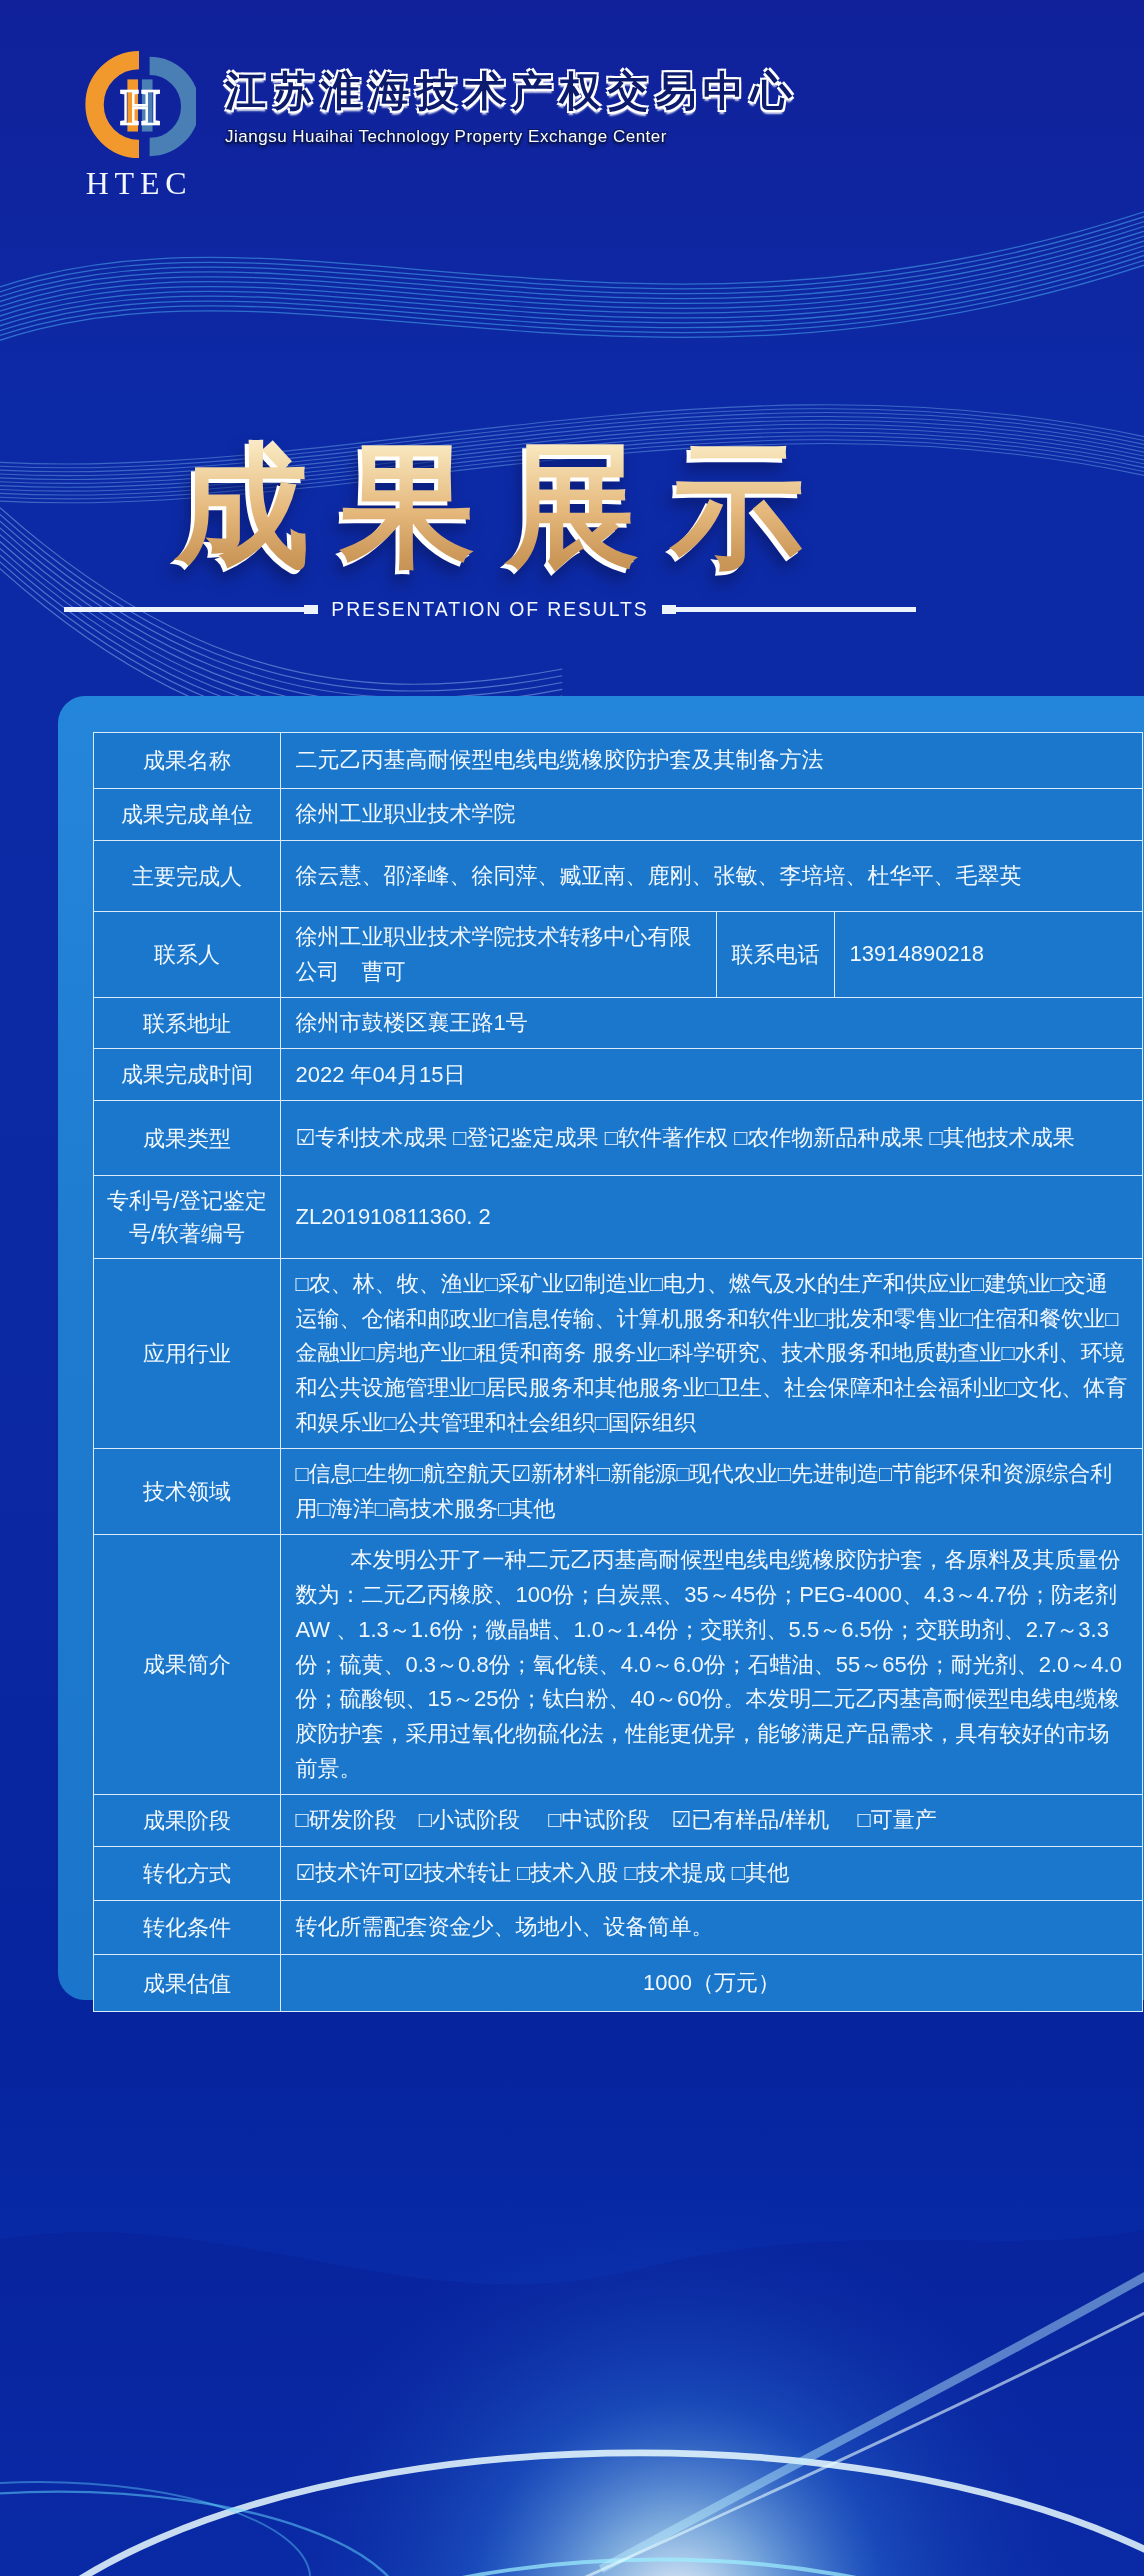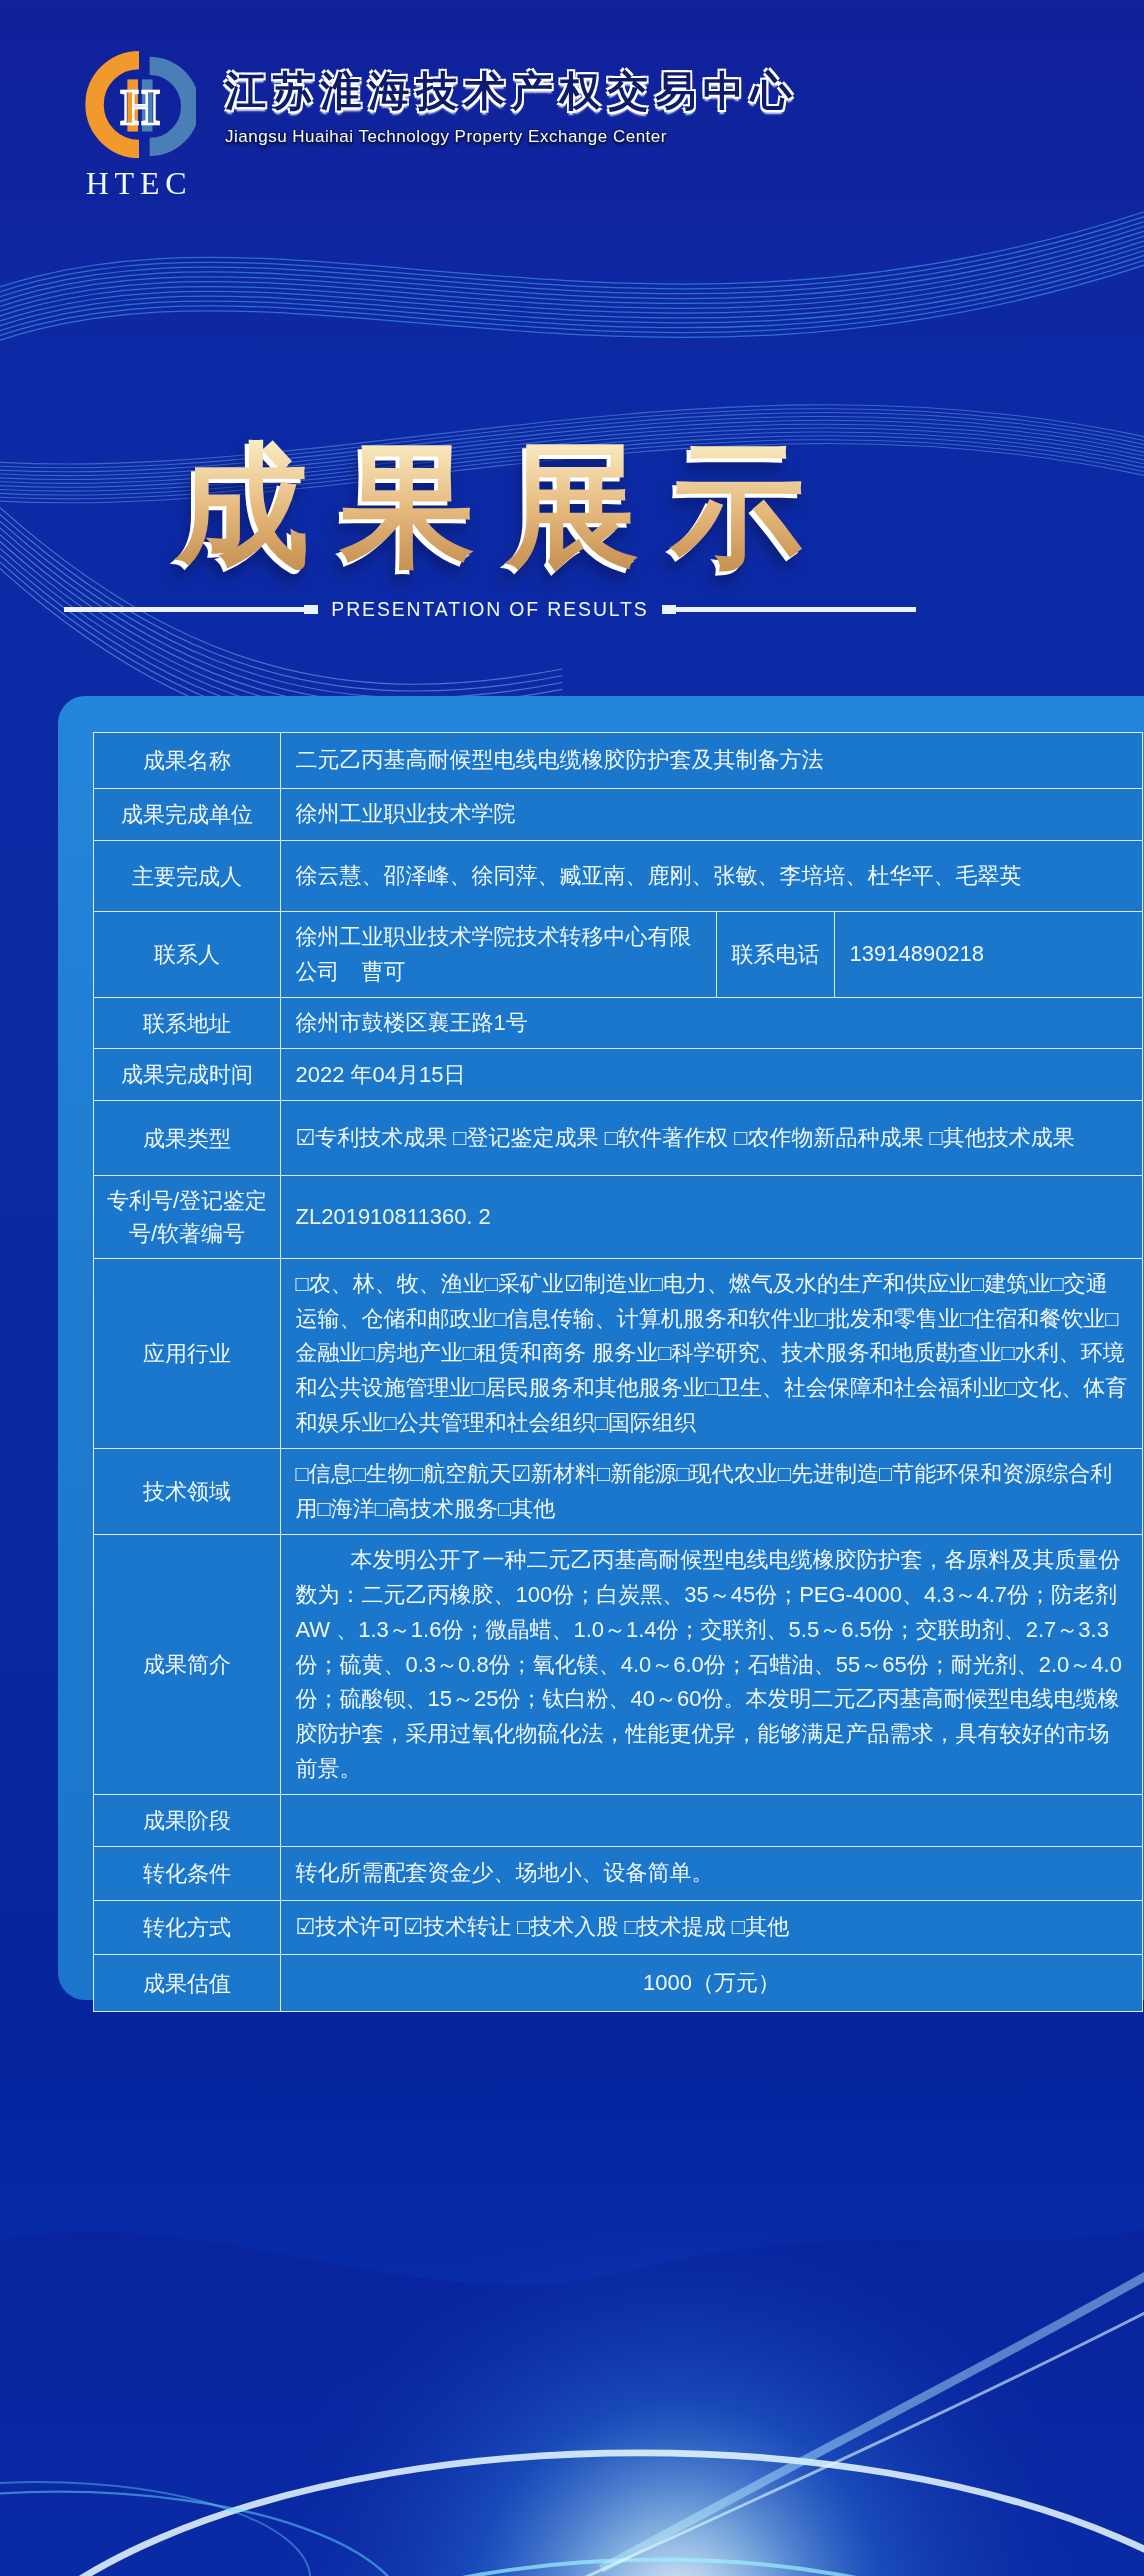--- a/index.html
+++ b/index.html
@@ -218,32 +218,33 @@
 
       <div class="tr" style="min-height:239px">
         <div class="th">成果简介</div>
         <div class="td">
           <span class="indent">本发明公开了一种二元乙丙基高耐候型电线电缆橡胶防护套，各原料及其质量份数为：二元乙丙橡胶、100份；白炭黑、35～45份；PEG-4000、4.3～4.7份；防老剂AW 、1.3～1.6份；微晶蜡、1.0～1.4份；交联剂、5.5～6.5份；交联助剂、2.7～3.3份；硫黄、0.3～0.8份；氧化镁、4.0～6.0份；石蜡油、55～65份；耐光剂、2.0～4.0份；硫酸钡、15～25份；钛白粉、40～60份。本发明二元乙丙基高耐候型电线电缆橡胶防护套，采用过氧化物硫化法，性能更优异，能够满足产品需求，具有较好的市场前景。</span>
         </div>
       </div>
 
       <div class="tr" style="min-height:51px">
         <div class="th">成果阶段</div>
+        <div class="td">□研发阶段　□小试阶段　 □中试阶段　☑已有样品/样机　 □可量产</div>
+      </div>
+
+      <div class="tr" style="min-height:53px">
+        <div class="th">转化方式</div>
+        <div class="td">☑技术许可☑技术转让 □技术入股 □技术提成 □其他</div>
       </div>
 
       <div class="tr" style="min-height:53px">
         <div class="th">转化条件</div>
         <div class="td">转化所需配套资金少、场地小、设备简单。</div>
       </div>
 
-      <div class="tr" style="min-height:53px">
-        <div class="th">转化方式</div>
-        <div class="td">☑技术许可☑技术转让 □技术入股 □技术提成 □其他</div>
-      </div>
-
       <div class="tr" style="min-height:56px">
         <div class="th">成果估值</div>
         <div class="td center">1000（万元）</div>
       </div>
 
     </div>
   </div>
 
 </div>
 

